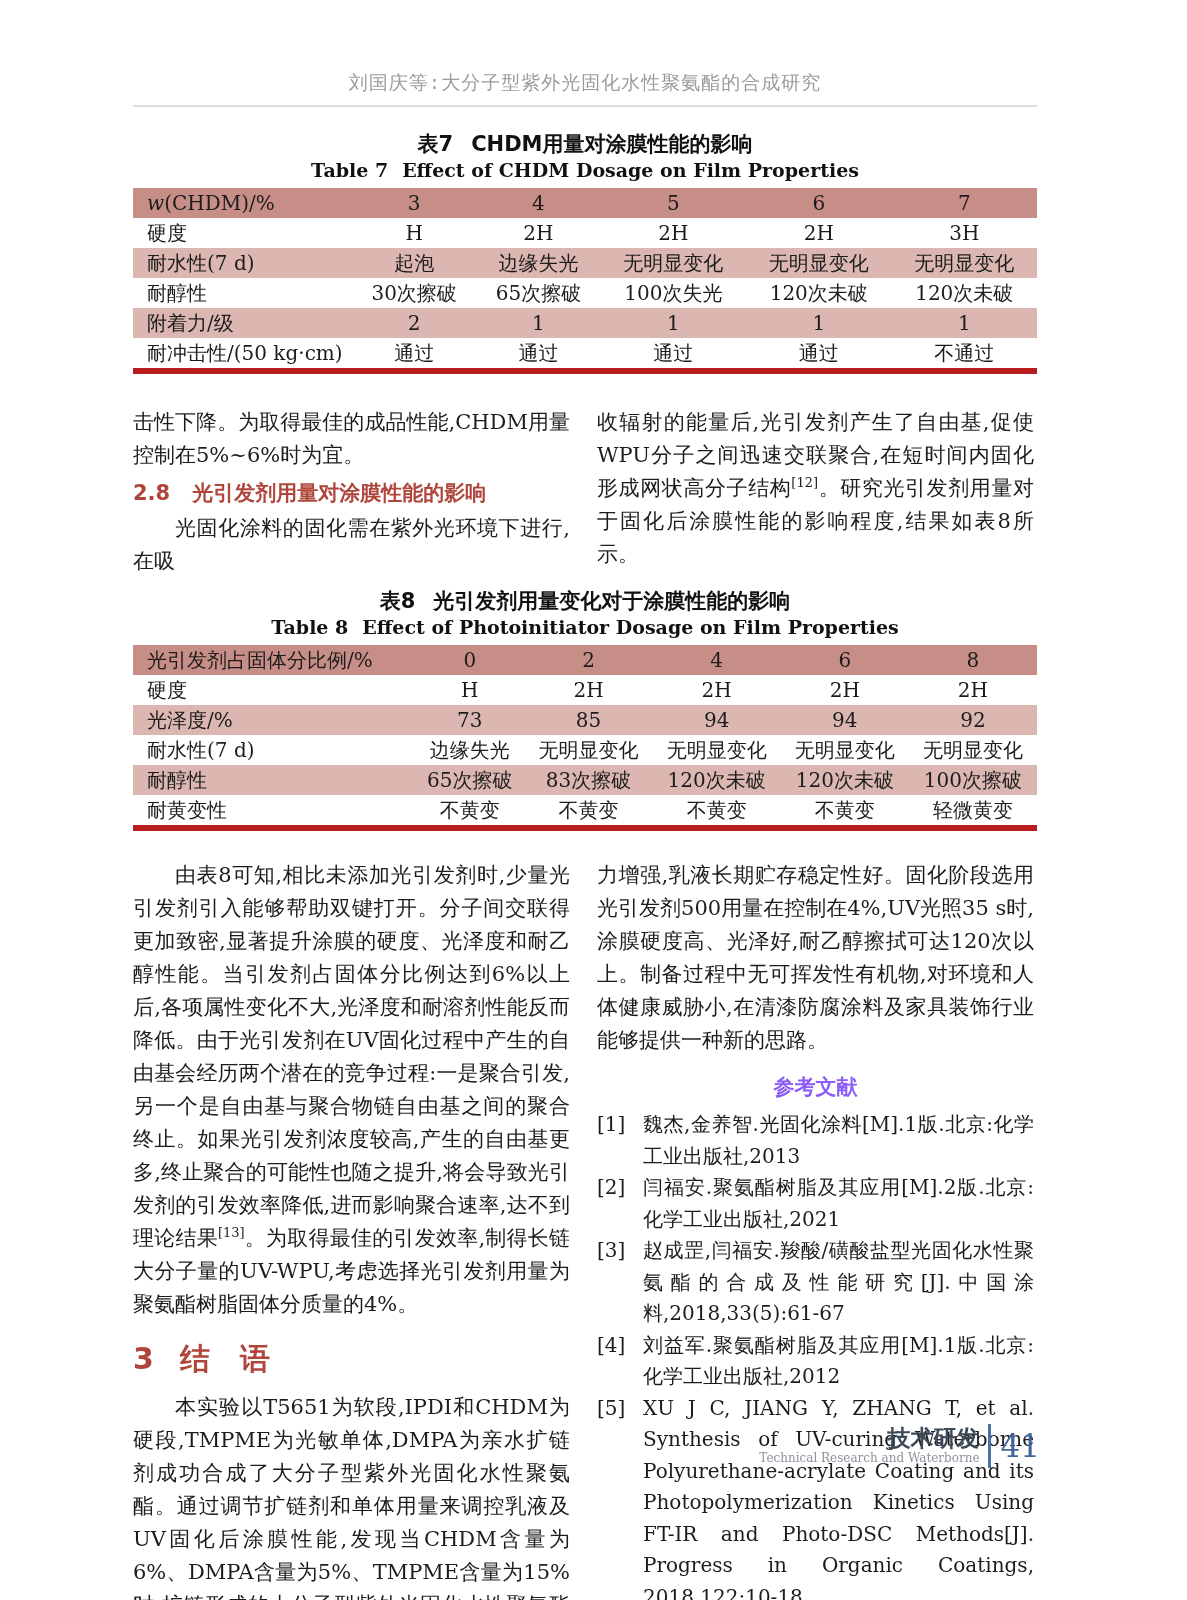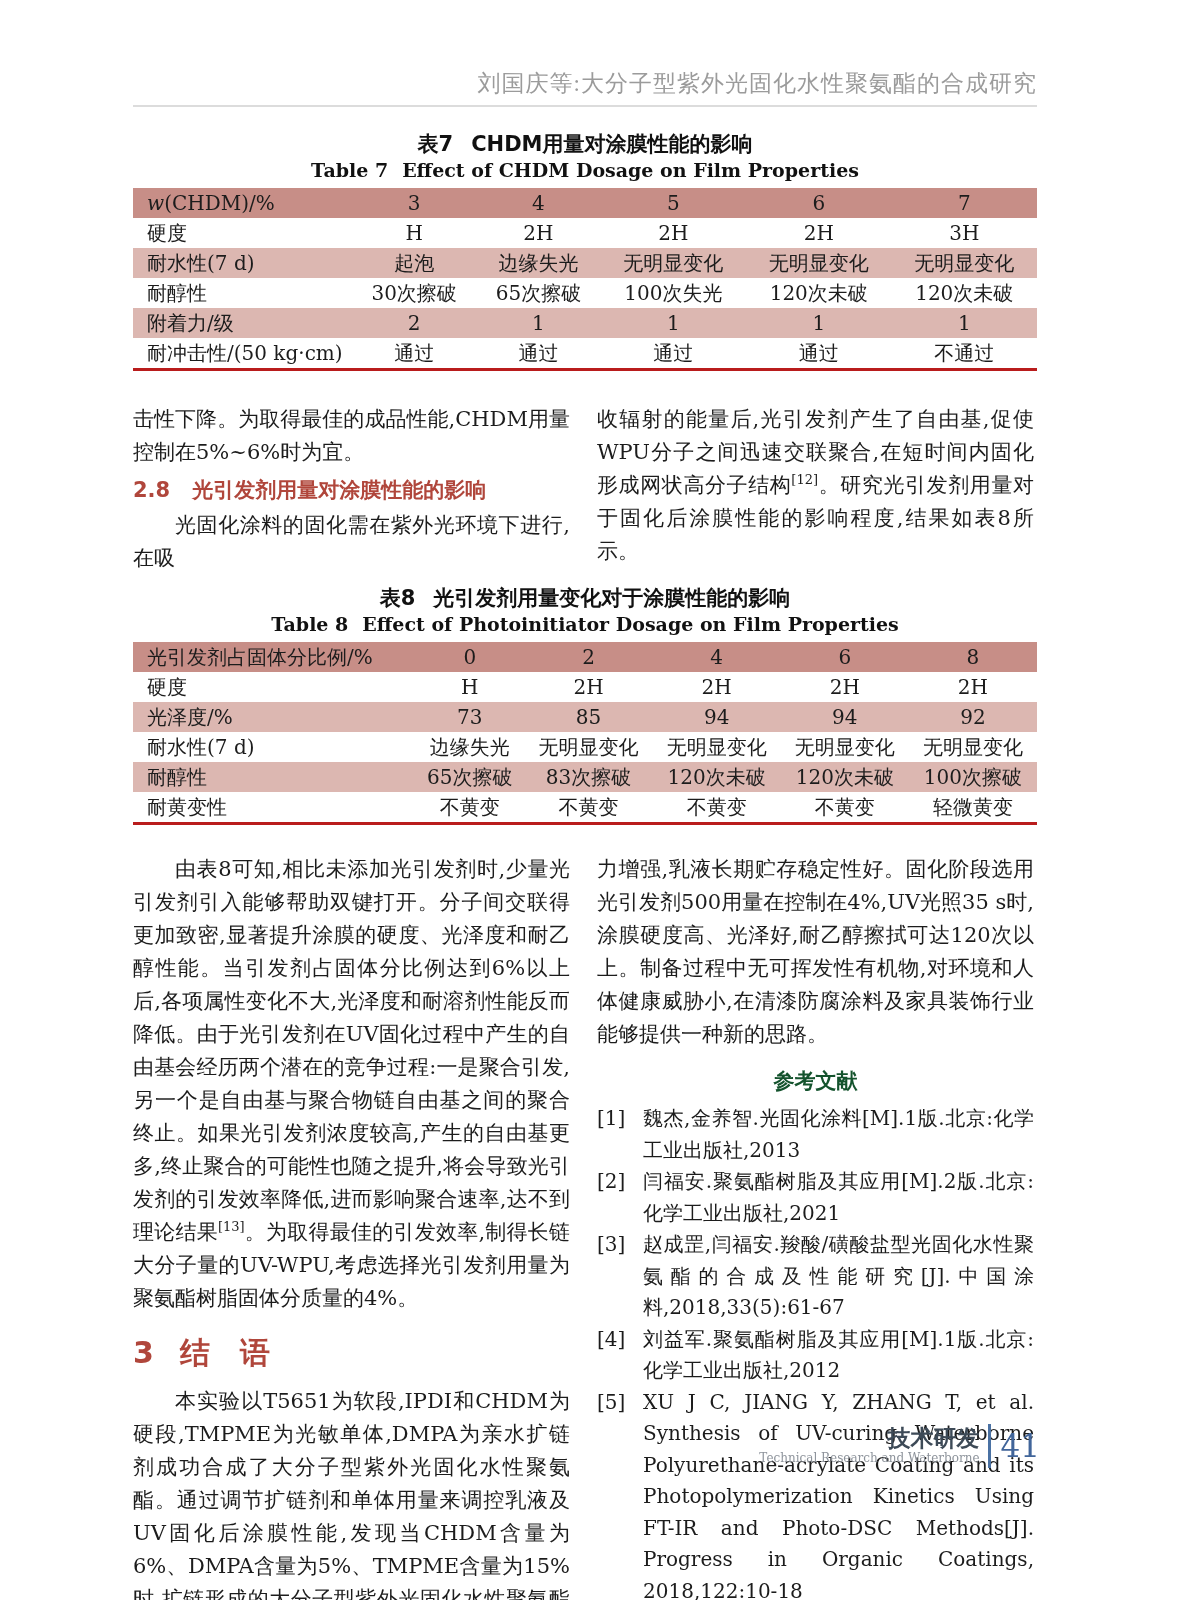--- a/index.html
+++ b/index.html
@@ -1,38 +1,38 @@
 <!DOCTYPE html>
 <html><head>
 <meta charset="utf-8">
 <style>
   html,body{margin:0;padding:0;background:#ffffff;}
   .page{position:relative;width:1187px;height:1600px;background:#fff;overflow:hidden;
         font-family:"DejaVu Serif","Liberation Serif",serif;color:#1c1c1c;}
   .content{margin:0 150px 0 133px;width:904px;}
 
   
-  .running-title{margin-top:72px;text-align:right;font-family:Liberation Serif, serif;
-        font-size:23px;line-height:24px;color:#9b9b9b;letter-spacing:1px;}
+  .running-title{margin-top:72px;text-align:center;font-family:Liberation Mono, monospace;
+        font-size:19px;line-height:24px;color:#9b9b9b;letter-spacing:1px;}
   .head-rule{margin-top:9px;border-top:2px solid #dcdcdc;}
 
   
   .cap-zh{margin-top:24px;text-align:center;font-family:"DejaVu Sans","Liberation Sans",sans-serif;
         font-weight:bold;font-size:21px;line-height:26px;color:#111;}
   .cap-zh .cap-no{margin-right:18px;}
   .cap-en{text-align:center;font-weight:bold;font-size:19px;line-height:27px;color:#111;}
   .cap-en .cap-no{margin-right:14px;}
 
   
   table.perf{margin-top:4px;width:100%;border-collapse:collapse;font-size:20px;}
   table.perf td{height:30px;padding:0;text-align:center;vertical-align:middle;}
   table.perf td.lbl{text-align:left;padding-left:14px;}
   table.perf tr.dark{background:#c78e87;}
   table.perf tr.light{background:#dcb7b1;}
-  table.perf tr.last td{border-bottom:3px solid #b91c1c;}
+  table.perf tr.last td{border-bottom:6px solid #b91c1c;}
   #table7 td.lbl{width:205px;}
   #table8 td.lbl{width:268px;}
 
   
   .cols{display:flex;gap:27px;}
   .col{width:437px;}
   .colA{margin-top:32px;}
   .colB{margin-top:28px;}
   p.body{margin:0;font-size:21px;line-height:33px;text-align:justify;}
   p.indent{text-indent:2em;}
@@ -40,21 +40,21 @@
 
   .h-sub{margin:4px 0 2px 0;font-family:"DejaVu Sans","Liberation Sans",sans-serif;
         font-weight:bold;font-size:21px;line-height:34px;color:#b0463b;}
   .h-sub .h-no{margin-right:22px;}
   .h-big{margin:16px 0 10px 0;font-family:"DejaVu Sans","Liberation Sans",sans-serif;
         font-weight:bold;font-size:30px;line-height:44px;color:#b0463b;}
   .h-big .h-no{margin-right:26px;}
 
   
   .ref-head{margin-top:16px;text-align:center;font-family:"DejaVu Sans","Liberation Sans",sans-serif;
-        font-weight:bold;font-size:21px;line-height:28px;color:#14532d;}
+        font-weight:bold;font-size:21px;line-height:28px;color:#8b5cf6;}
   .ref-list{margin-top:8px;font-size:20px;}
   .ref-item{display:flex;line-height:31.5px;}
   .ref-num{flex:0 0 30px;margin-right:16px;}
   .ref-txt{flex:1;text-align:justify;}
 
   
   .footer{position:absolute;top:1424px;right:147px;display:flex;align-items:center;}
   .f-left{text-align:right;}
   .f-zh{font-family:"DejaVu Sans","Liberation Sans",sans-serif;font-weight:bold;
         font-size:23px;line-height:25px;color:#3d4a57;}

